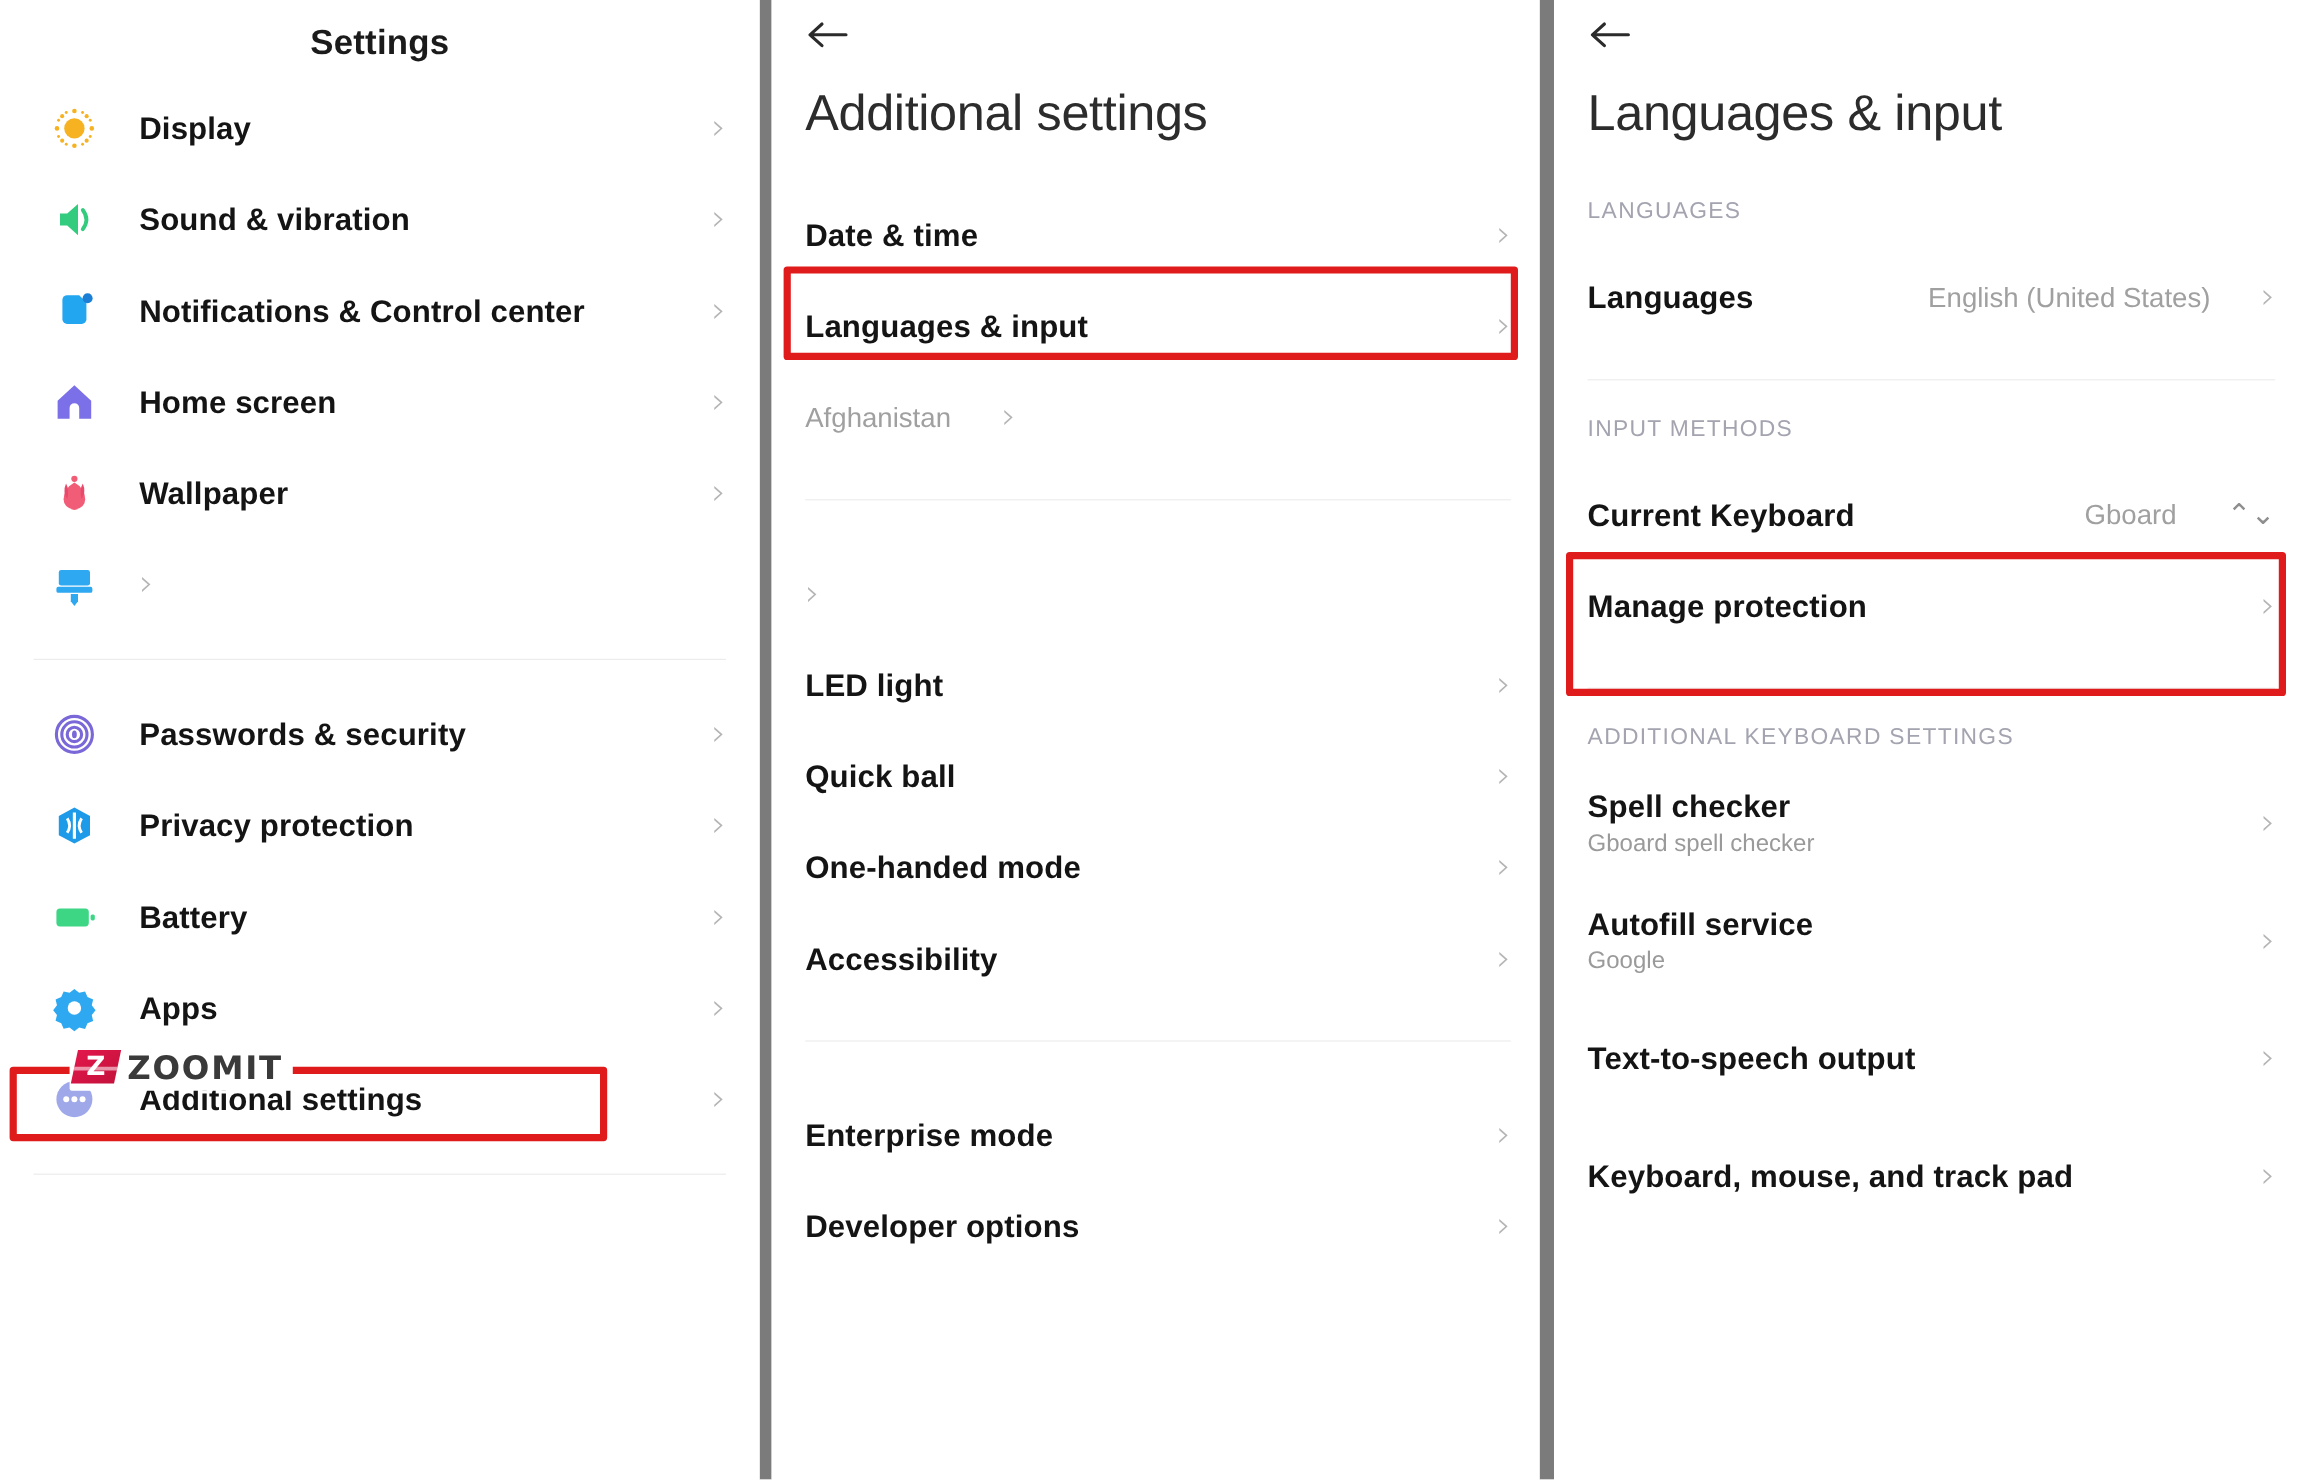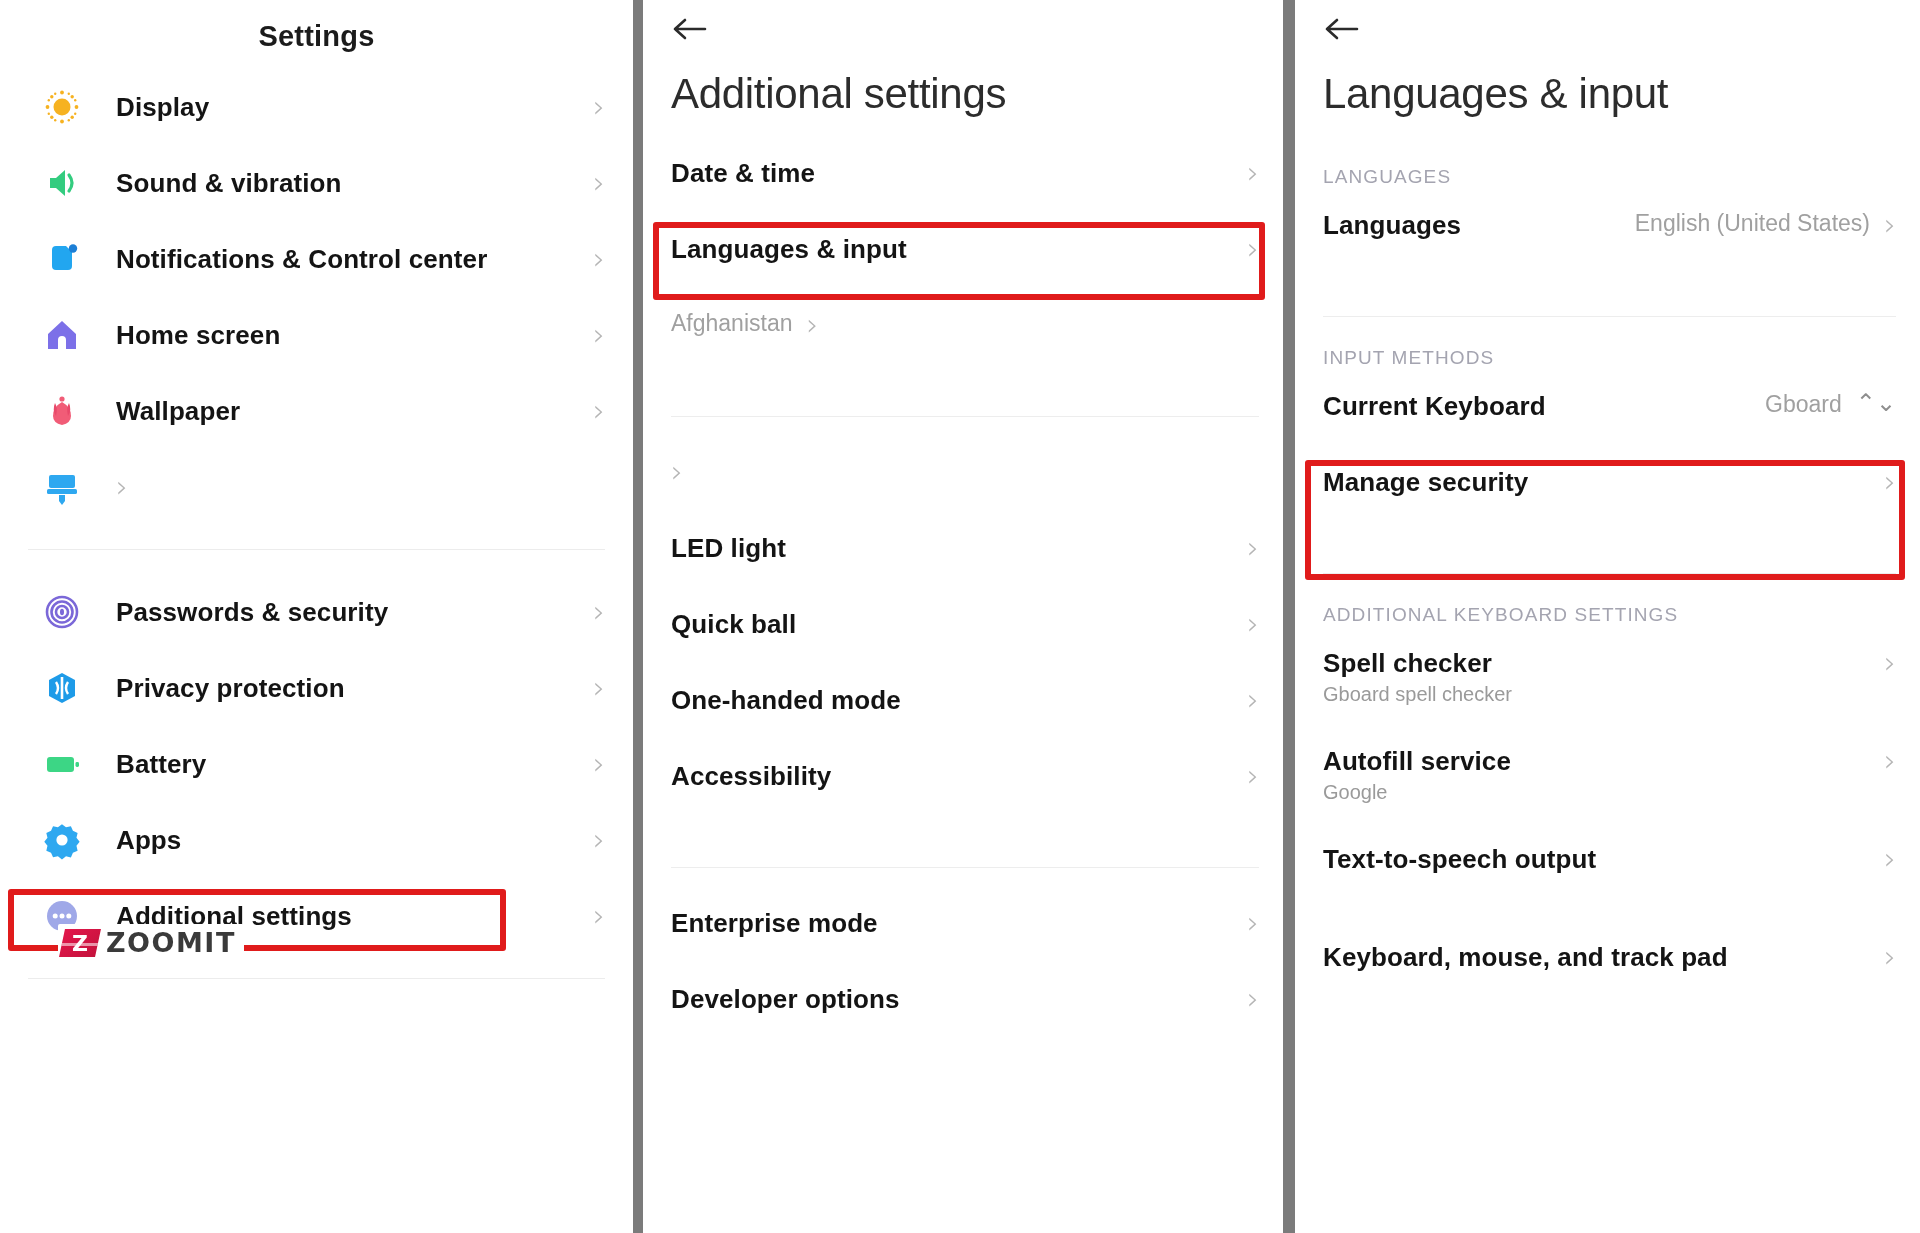--- a/index.html
+++ b/index.html
@@ -79,22 +79,22 @@
     border-radius: 3px;
     pointer-events: none;
   }
   .hl-p1 { left: 8px; top: 889px; width: 498px; height: 62px; }
   .hl-p2 { left: 10px; top: 222px; width: 612px; height: 78px; }
   .hl-p3 { left: 10px; top: 460px; width: 600px; height: 120px; }
 
   
   .watermark {
     position: absolute;
-    left: 58px; top: 924px;
-    display: flex; align-items: center;
+    left: 58px; top: 872px;
+    display: flex; align-items: flex-start;
     background: #ffffff;
     padding: 3px 8px 3px 4px;
     border-radius: 2px;
     z-index: 5;
   }
   .wm-mark {
     width: 36px; height: 28px;
     background: linear-gradient(135deg,#e2174b 0%, #c4123c 100%);
     transform: skewX(-12deg);
     margin-right: 8px;
@@ -135,22 +135,24 @@
   .big-title {
     font-size: 42px;
     font-weight: 400;
     color: #2c2c2c;
     padding: 26px 0 0 28px;
     letter-spacing: -.3px;
   }
   .row {
     position: relative;
     display: flex;
+    align-items: center;
     padding: 0 24px 0 28px;
     height: 76px;
+    gap: 28px;
   }
   .row-main { flex: 1; min-width: 0; }
   .row-title {
     font-size: 26px;
     font-weight: 700;
     color: #141414;
     letter-spacing: .1px;
   }
   .row-sub {
     font-size: 20px;
@@ -483,21 +485,21 @@
     <div class="row">
       <div class="row-main">
           <div class="row-title">Current Keyboard</div>
         </div>
       <span class="row-value">Gboard</span>
       <span class="updown">⌃⌄</span>
     </div>
 
     <div class="row">
       <div class="row-main">
-          <div class="row-title">Manage security</div>
+          <div class="row-title">Manage protection</div>
         </div>
       <span class="chev">›</span>
     </div>
 
     <div class="spacer-30"></div>
     <div class="sep"></div>
     <div class="spacer-30"></div>
 
     <div class="section-head">ADDITIONAL KEYBOARD SETTINGS</div>
 

